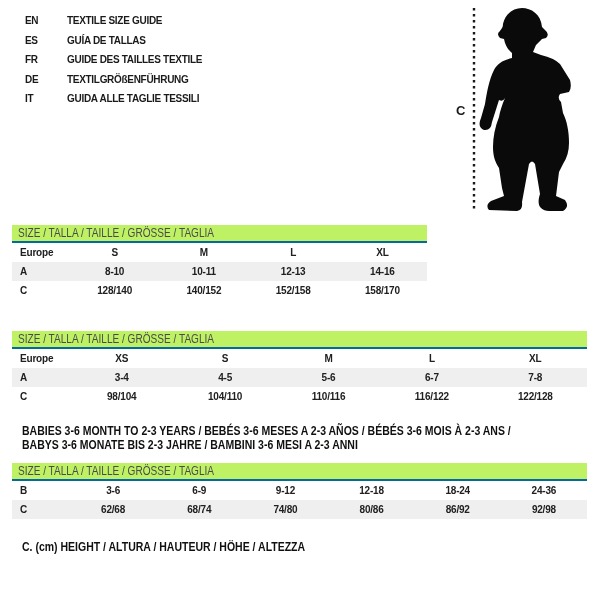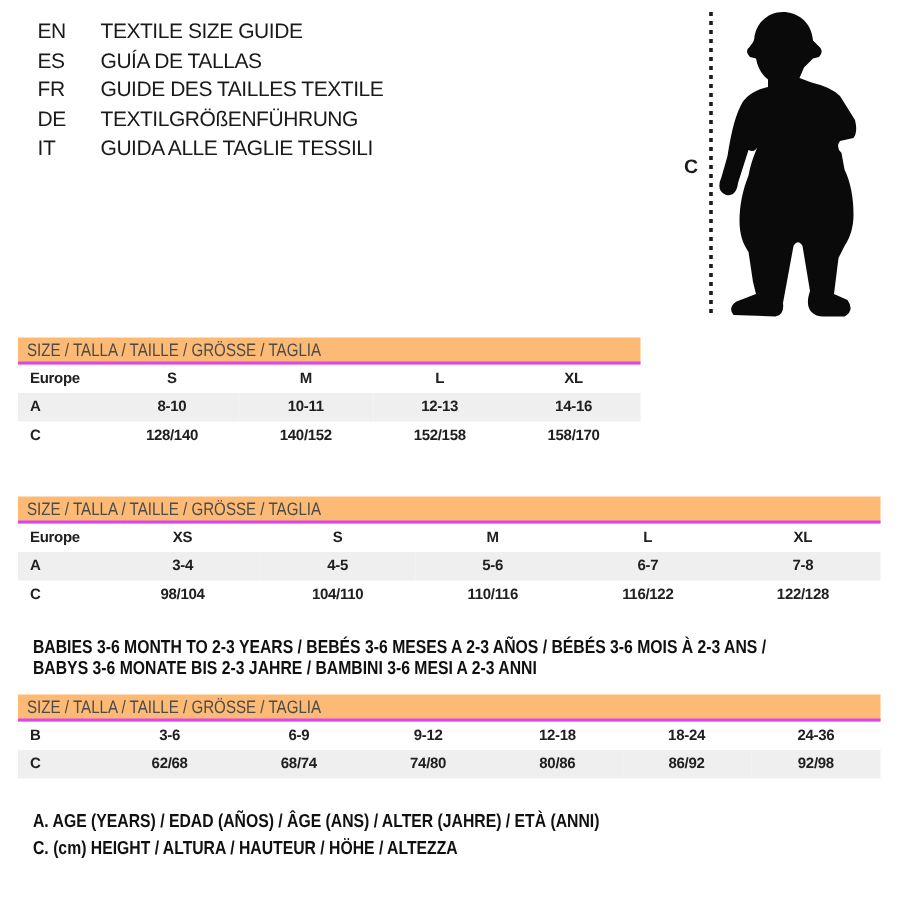--- a/index.html
+++ b/index.html
@@ -3,37 +3,37 @@
 <meta charset="utf-8">
 <style>
   * { margin:0; padding:0; box-sizing:border-box; }
   html,body { background:#fff; }
   .page {
     position:relative; width:600px; height:600px; background:#ffffff;
     font-family:"Liberation Sans", sans-serif; color:#1a1a1a; overflow:hidden;
   }
   
   .lang-list { position:absolute; left:25px; top:11px; }
-  .lang-row { line-height:19.5px; font-size:14px; font-weight:400; letter-spacing:-0.3px; }
+  .lang-row { line-height:19.5px; font-size:10px; font-weight:700; letter-spacing:-0.3px; }
   .lang-code { display:inline-block; width:42px; }
   
   .figure { position:absolute; left:445px; top:0; width:152px; height:215px; }
   .height-label { position:absolute; left:11px; top:103px; font-size:13px; font-weight:700; }
   .figure svg { position:absolute; left:0; top:0; }
   
   .cond { display:inline-block; transform:scaleX(0.84); transform-origin:0 50%; white-space:nowrap; }
   
   .tbl { position:absolute; left:12px; }
   #table-junior   { top:215px; width:415px; }
   #table-children { top:318px; width:575px; }
   #table-babies   { top:424px; width:575px; }
   .tbl-title { margin-left:10px; font-size:12.5px; font-weight:700; line-height:14px; color:#101010; }
   .title-sub { font-size:9px; vertical-align:-2px; letter-spacing:0; }
   .size-bar {
-    height:18px; background:#fdba74; border-bottom:2px solid #d946ef;
+    height:18px; background:#bef264; border-bottom:2px solid #0369a1;
     color:#4b4b4b; font-size:12px; line-height:16px; padding-left:6px; font-weight:400;
   }
   .mt10 { margin-top:10px; } .mt11 { margin-top:11px; } .mt13 { margin-top:13px; }
   table { border-collapse:collapse; table-layout:fixed; width:100%; }
   td {
     height:19px; padding:0; font-size:10px; font-weight:700;
     text-align:center; letter-spacing:-0.2px; color:#202020;
   }
   td.lbl { text-align:left; padding-left:8px; }
   col.lblcol { width:58px; }
@@ -199,17 +199,16 @@
           <td>74/80</td>
           <td>80/86</td>
           <td>86/92</td>
           <td>92/98</td>
         </tr>
       </tbody>
     </table>
   </div>
 
   <div class="legend">
-    <div class="legend-line"><span class="cond">A. AGE (YEARS) / EDAD (AÑOS) / ÂGE (ANS) / ALTER (JAHRE) / ETÀ (ANNI)</span></div>
     <div class="legend-line"><span class="cond">C. (cm) HEIGHT / ALTURA / HAUTEUR / HÖHE / ALTEZZA</span></div>
   </div>
 
 </div>
 
 </body></html>

